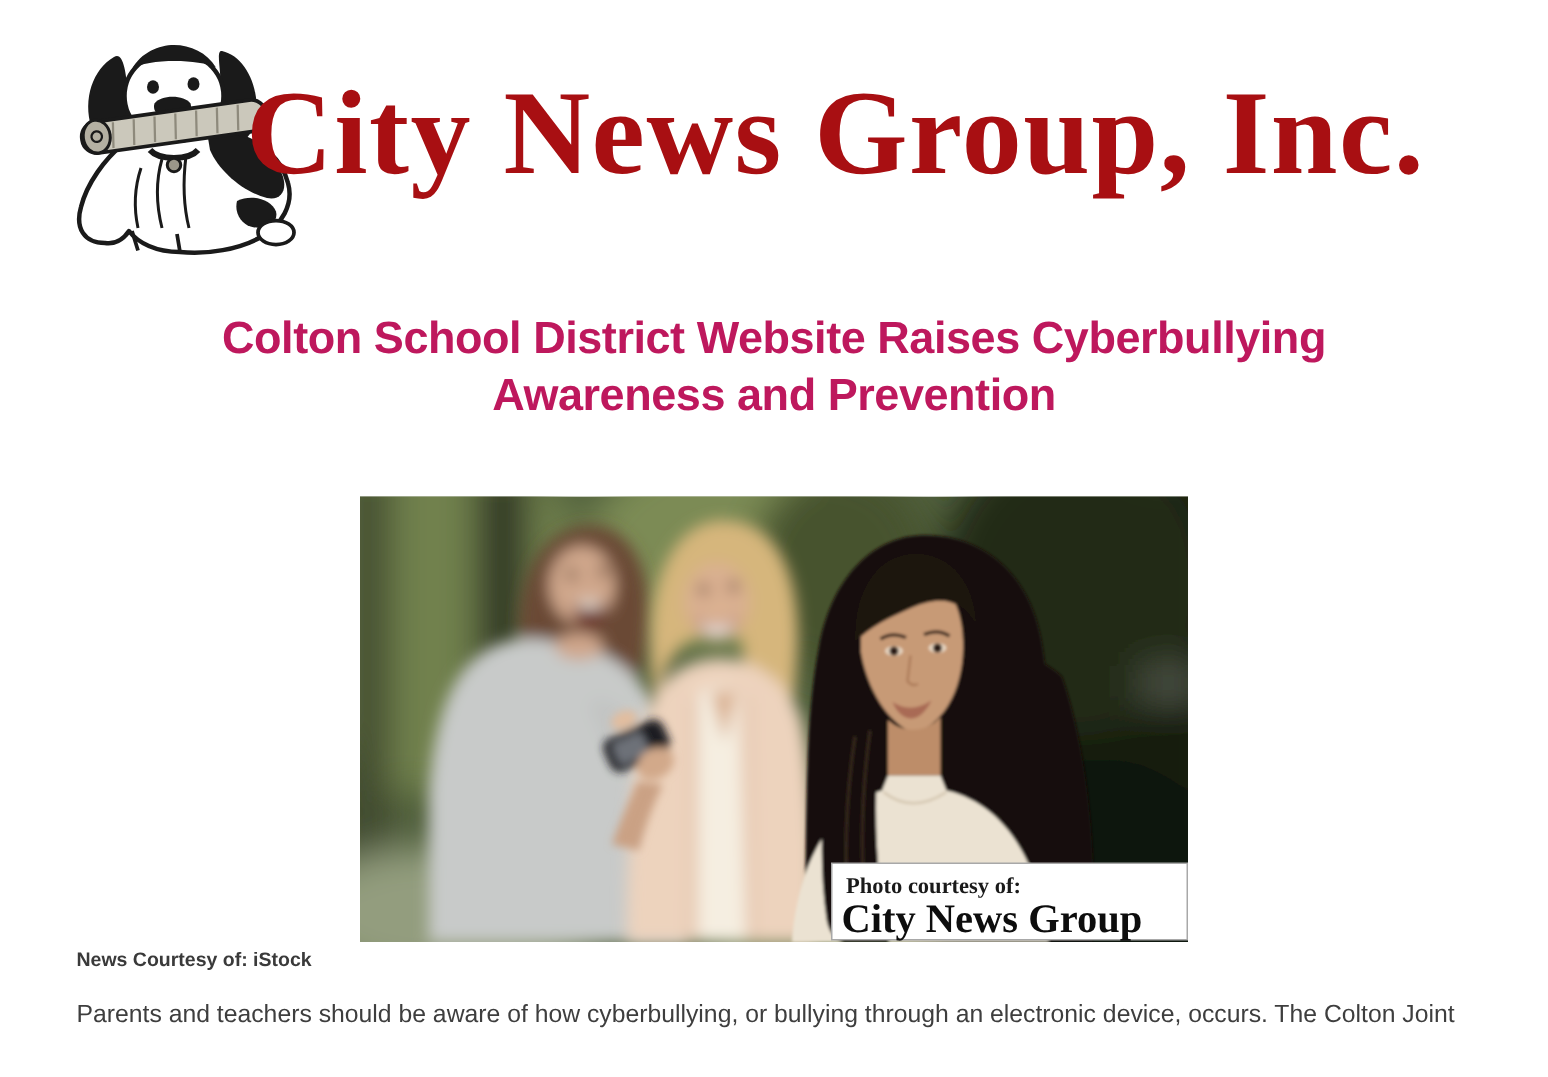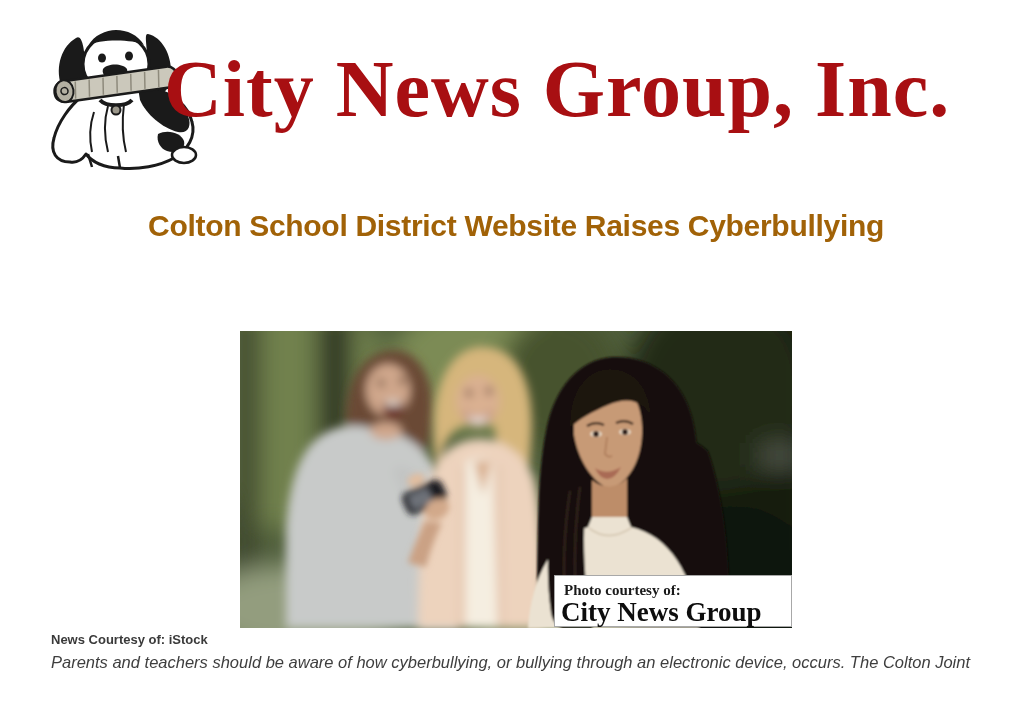--- a/index.html
+++ b/index.html
@@ -13,30 +13,30 @@
   .logo-dog { position:absolute; left:42px; top:22px; }
   .logo-text {
     position:absolute; left:164px; top:47px;
     font-family:"Liberation Serif", serif; font-weight:bold;
     font-size:80px; line-height:1.05; letter-spacing:1px;
     color:#a80f12; white-space:nowrap;
   }
   .headline {
     position:absolute; left:0; top:207px; width:1032px;
     text-align:center; font-weight:bold; font-size:30px; line-height:38px;
-    letter-spacing:-0.3px; color:#a16207;
+    letter-spacing:-0.3px; color:#be185d;
   }
   .photo-figure { position:absolute; left:240px; top:331px; width:468px; height:297px; }
   .photo-caption {
     position:absolute; left:51px; top:632px;
     font-size:13px; font-weight:bold; color:#3a3a3a;
   }
   .article-body {
-    position:absolute; left:51px; top:650px;
-    font-size:16.5px; line-height:24px; color:#3e3e3e;font-style:italic;
+    position:absolute; left:51px; top:664px;
+    font-size:16.5px; line-height:24px; color:#3e3e3e;
   }
   .article-body .line { display:block; white-space:nowrap; }
 </style>
 </head>
 <body>
 
 <div class="page">
 
   <header class="site-header">
     <div class="logo-link">
@@ -67,20 +67,21 @@
 
         <path d="M58,78 C64,85 84,85 90,78" fill="none" stroke="#1a1a1a" stroke-width="4"></path>
         <circle cx="74" cy="88" r="4.5" fill="#9b978a" stroke="#1a1a1a" stroke-width="2"></circle>
       </svg>
       <div class="logo-text">City News Group, Inc.</div>
     </div>
   </header>
 
   <h1 class="headline">
     <div>Colton School District Website Raises Cyberbullying</div>
+    <div>Awareness and Prevention</div>
   </h1>
 
   <figure class="photo-figure">
     <svg width="552" height="297" viewBox="0 0 552 297" aria-hidden="true">
       <defs>
         <clipPath id="pclip">
             <rect width="552" height="297"></rect>
           </clipPath>
         <filter id="b12" x="-40%" y="-40%" width="180%" height="180%">
             <feGaussianBlur stdDeviation="12"></feGaussianBlur>

